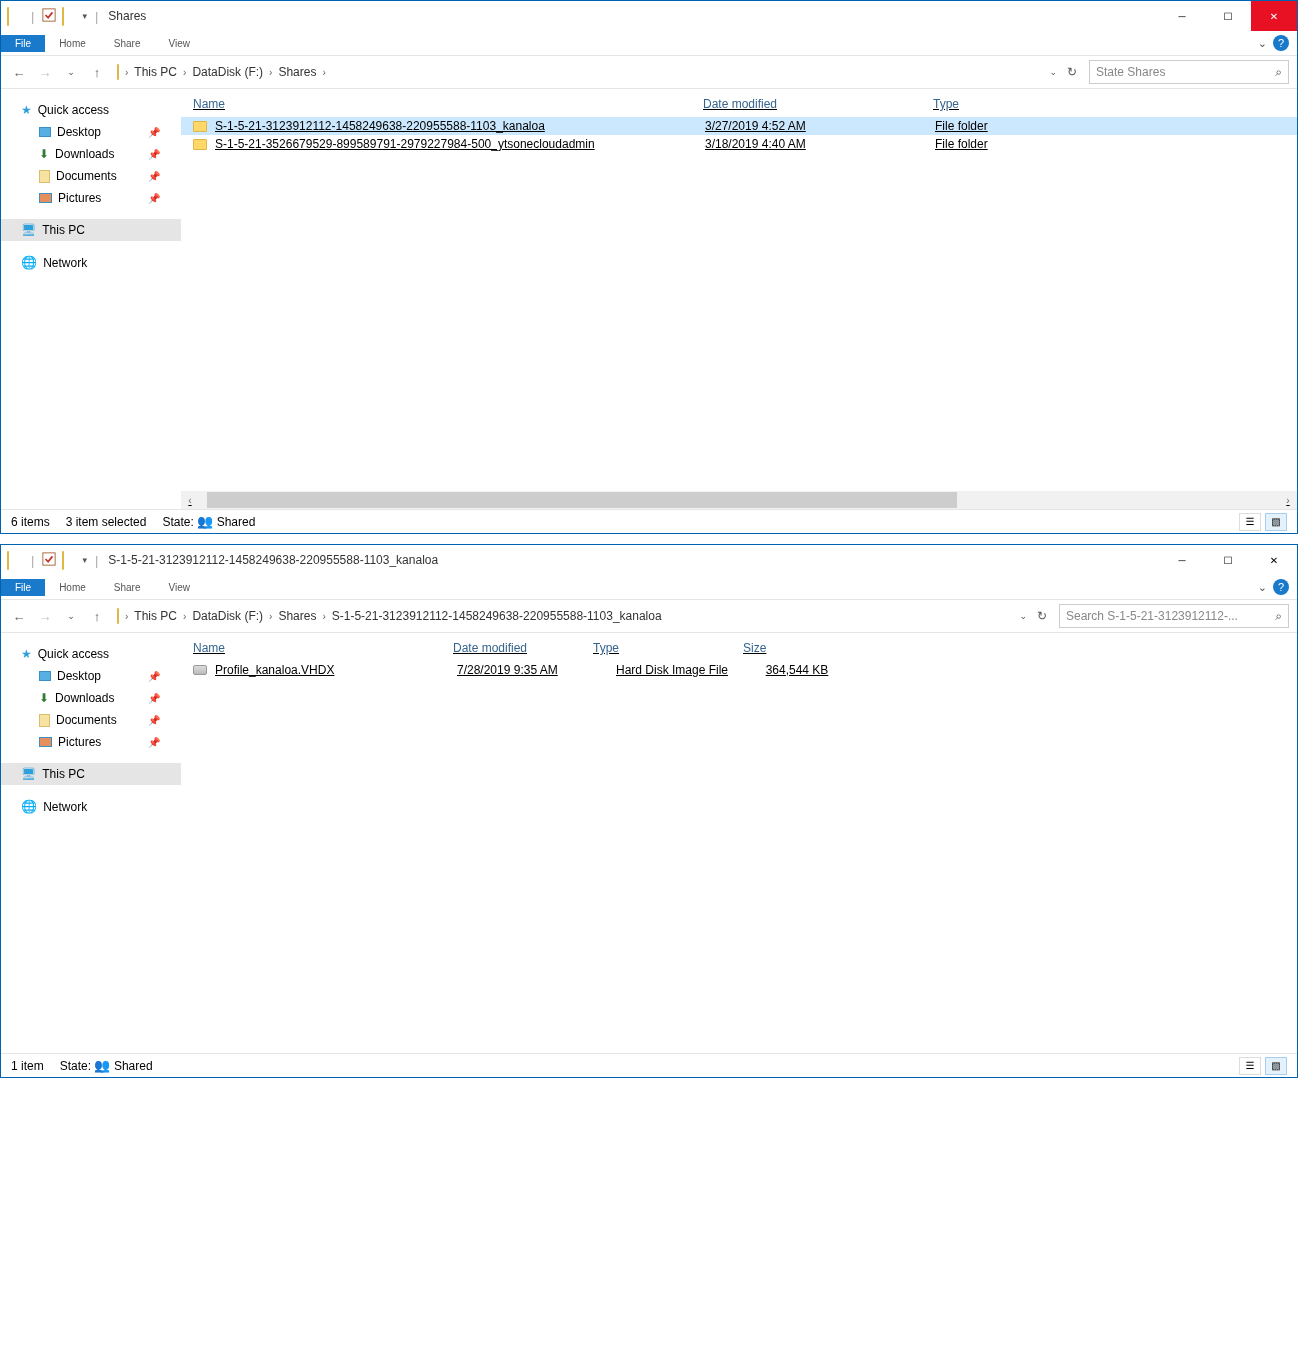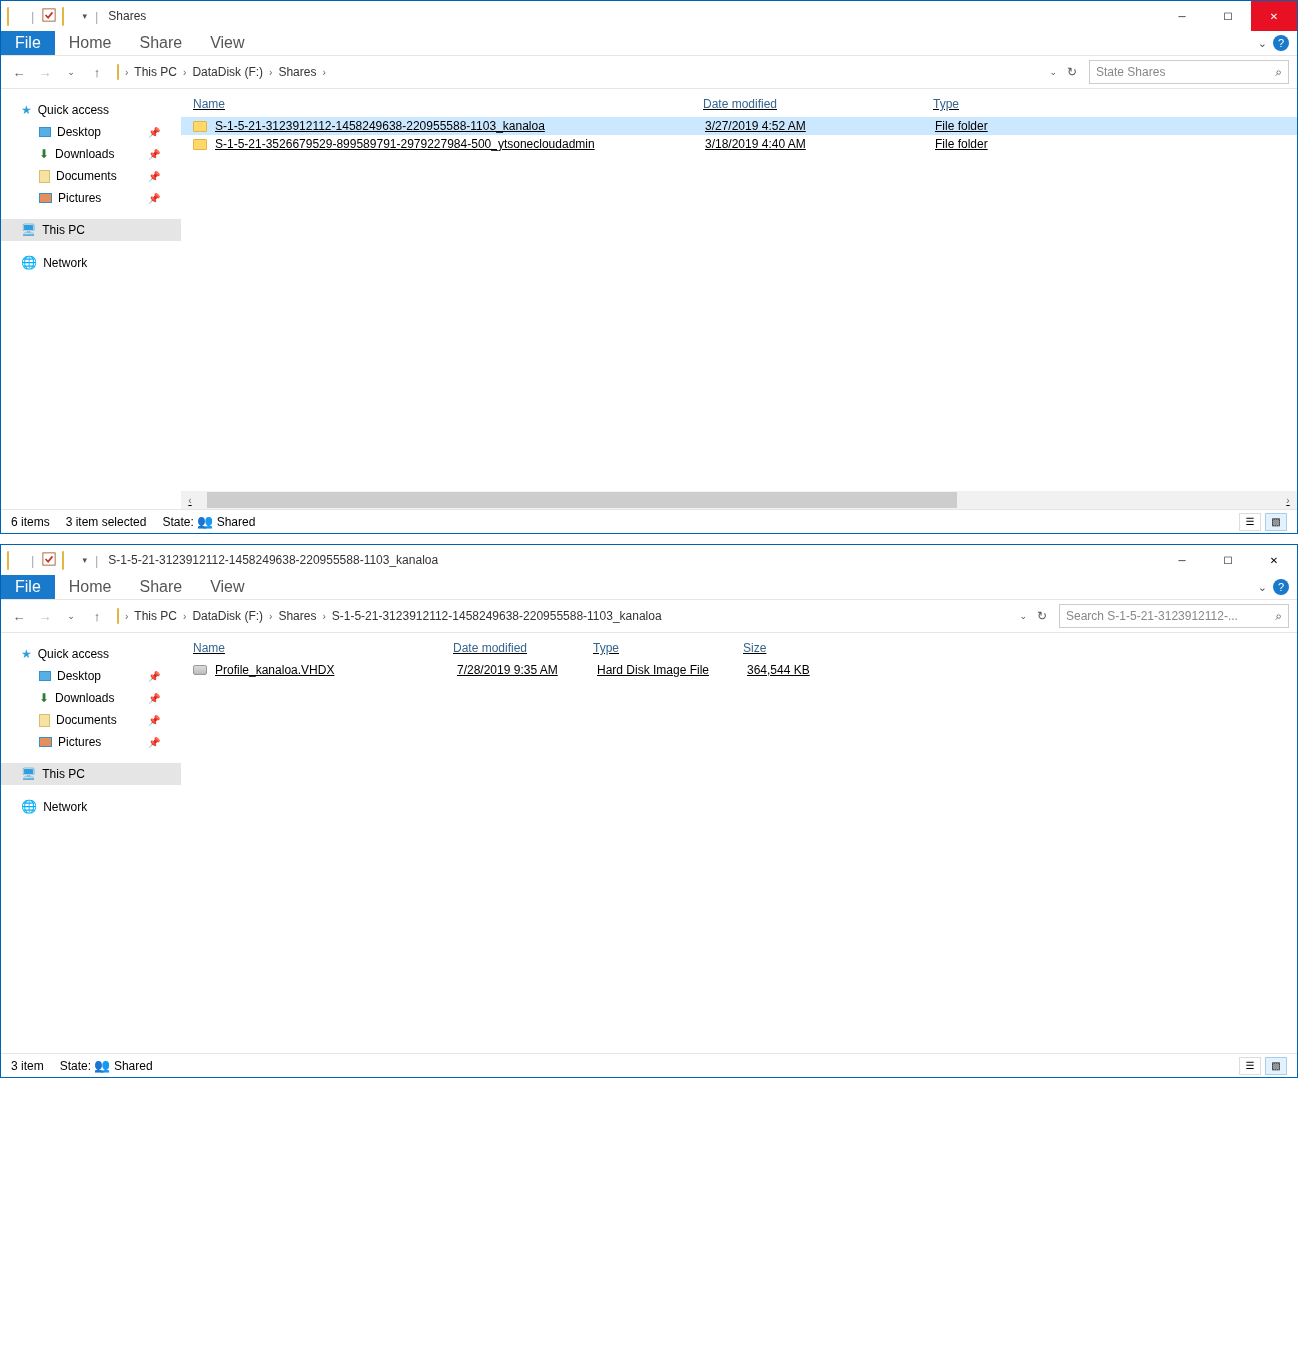--- a/index.html
+++ b/index.html
@@ -10,21 +10,21 @@
   .qat-icon { width: 16px; height: 16px; display: inline-block; }
   .folder-mini { background: #ffd869; border: 1px solid #e0b744; border-radius: 1px; width: 14px; height: 11px; margin-top: 3px; }
   .check-svg { width: 14px; height: 14px; }
   .title-sep { color: #aaa; margin: 0 4px; font-size: 13px; }
   .title-text { font-size: 12px; color: #333; margin-left: 2px; }
   .win-controls { margin-left: auto; display: flex; }
   .win-btn { width: 46px; height: 30px; display: flex; align-items: center; justify-content: center; font-size: 10px; color: #000; }
   .win-btn.close { background: #e81123; color: #fff; }
   .win-btn.close-normal { background: #fff; color: #000; }
   .ribbon-tabs { display: flex; align-items: center; height: 24px; }
-  .ribbon-tab { padding: 3px 14px; font-size: 16px; color: #555; }
+  .ribbon-tab { padding: 3px 14px; font-size: 10px; color: #555; }
   .ribbon-tab.file-tab { background: #1979ca; color: #fff; }
   .ribbon-right { margin-left: auto; display: flex; align-items: center; gap: 6px; padding-right: 8px; }
   .help-circle { width: 16px; height: 16px; background: #1979ca; color: #fff; border-radius: 50%; font-size: 11px; display: flex; align-items: center; justify-content: center; }
   .navbar { display: flex; align-items: center; height: 34px; border-top: 1px solid #e5e5e5; border-bottom: 1px solid #e5e5e5; padding: 0 8px; gap: 6px; }
   .nav-arrow { width: 20px; height: 20px; display: flex; align-items: center; justify-content: center; color: #555; font-size: 13px; }
   .nav-arrow.disabled { color: #bbb; }
   .addressbar { flex: 1; display: flex; align-items: center; gap: 4px; font-size: 12px; color: #333; padding-left: 4px; }
   .crumb-sep { color: #666; font-size: 10px; padding: 0 2px; }
   .refresh { color: #555; font-size: 12px; padding: 0 6px; }
   .searchbox { width: 200px; border: 1px solid #ccc; height: 24px; display: flex; align-items: center; padding: 0 6px; font-size: 12px; color: #888; justify-content: space-between; }
@@ -310,28 +310,28 @@
         <div style="width:140px;">Date modified</div>
         <div style="width:150px;">Type</div>
         <div style="width:100px;">Size</div>
       </div>
       <div class="row">
         <span class="ico">
             <span class="vhd-icon"></span>
           </span>
         <div style="width:242px;">Profile_kanaloa.VHDX</div>
         <div style="width:140px;">7/28/2019 9:35 AM</div>
-        <div style="width:150px;">Hard Disk Image File</div>
-        <div style="width:100px;text-align:left;">364,544 KB</div>
+        <div style="width:150px;text-align:center;">Hard Disk Image File</div>
+        <div style="width:100px;text-align:center;">364,544 KB</div>
       </div>
     </div>
   </div>
 
   <div class="statusbar">
-    <span>3 item</span>
+    <span>1 item</span>
     <span>
       <span>State:</span>
       <span class="people-ico">👥</span>
       <span>Shared</span>
     </span>
     <div class="status-right">
       <div class="view-btn inactive">☰</div>
       <div class="view-btn">▧</div>
     </div>
   </div>

